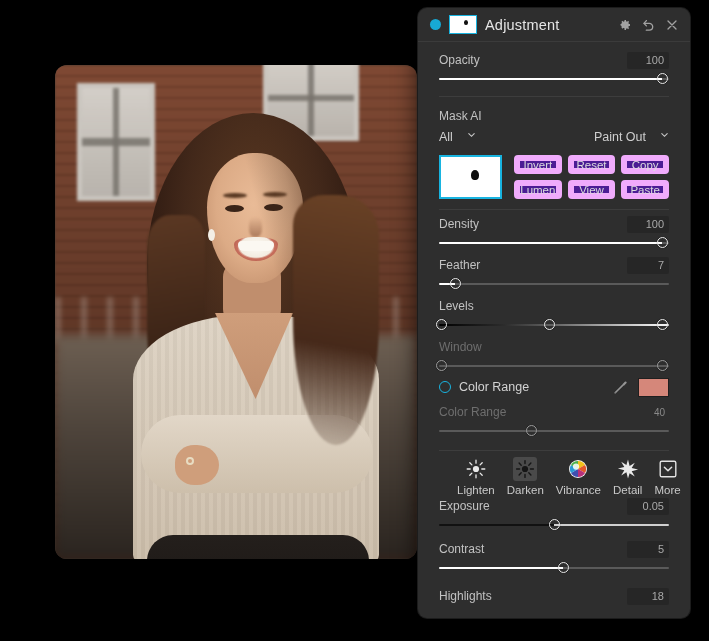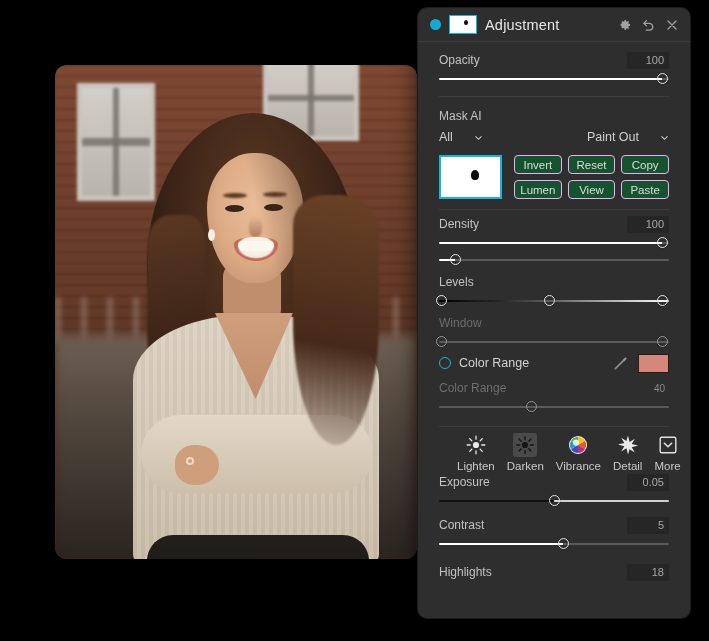--- a/index.html
+++ b/index.html
@@ -183,34 +183,34 @@
     position:absolute; top:2px; width:11px; height:11px; border-radius:50%;
     border: 1.6px solid #e8e8e8; background: transparent; margin-left:-5.5px;
     box-shadow: 0 0 1px rgba(0,0,0,.8);
   }
   .knob.dimk { border-color:#9a9a9a; }
 
   .divider { height:1px; background:#3d3d3d; margin: 9px 0; }
 
   
   .sel {
-    display:flex; align-items:center; gap:21px; color:#cfcfcf; font-size:12.5px; cursor:pointer;
+    display:flex; gap:14px; color:#cfcfcf; font-size:12.5px; cursor:pointer;
   }
   .caret { width:9px; height:9px; }
   .mask-grid { display:flex; gap:12px; margin-top: 7px; }
   .mask-thumb {
     width: 63px; height: 44px; background:#fff; border:2px solid #18b4e0; position:relative; flex:0 0 auto;
   }
   .mask-thumb::after{
     content:""; position:absolute; left:30px; top:13px; width:8px; height:10px;
     background:#0d0d0d; border-radius:50% 50% 44% 44%;
   }
   .btn-grid { display:grid; grid-template-columns: repeat(3,1fr); gap:6px 6px; flex:1 1 auto; }
   .btn {
-    height:19px; border-radius:4px; background:#14532d; border:1px solid #f0abfc;
+    height:19px; border-radius:4px; background:#4c1d95; border:6px solid #f0abfc;
     color:#dcdcdc; font-size:11.5px; display:flex; align-items:center; justify-content:center;
     cursor:pointer; font-family:"Liberation Sans", sans-serif;
   }
 
   
   .cr-row { display:flex; align-items:center; gap:8px; height:22px; margin-top:2px; }
   .cr-circle { width:12px; height:12px; border:1.8px solid #18b4e0; border-radius:50%; }
   .cr-label { flex:1 1 auto; color:#d2d2d2; font-size:12.5px; }
   .dropper { width:18px; height:18px; opacity:.75; cursor:pointer;}
   .swatch { width:31px; height:19px; border:1px solid #1f1f1f; }
@@ -330,20 +330,24 @@
 
       <div class="row-label">
         <span>Density</span>
         <span class="val-badge">100</span>
       </div>
       <div class="slider">
         <div class="track split" style="--p:97%"></div>
         <div class="knob" style="left:97%"></div>
       </div>
 
+      <div class="row-label" style="margin-top:4px">
+        <span>Feather</span>
+        <span class="val-badge">7</span>
+      </div>
       <div class="slider">
         <div class="track split" style="--p:7%"></div>
         <div class="knob" style="left:7%"></div>
       </div>
 
       <div class="row-label" style="margin-top:4px">
         <span>Levels</span>
       </div>
       <div class="slider">
         <div class="track grad"></div>

